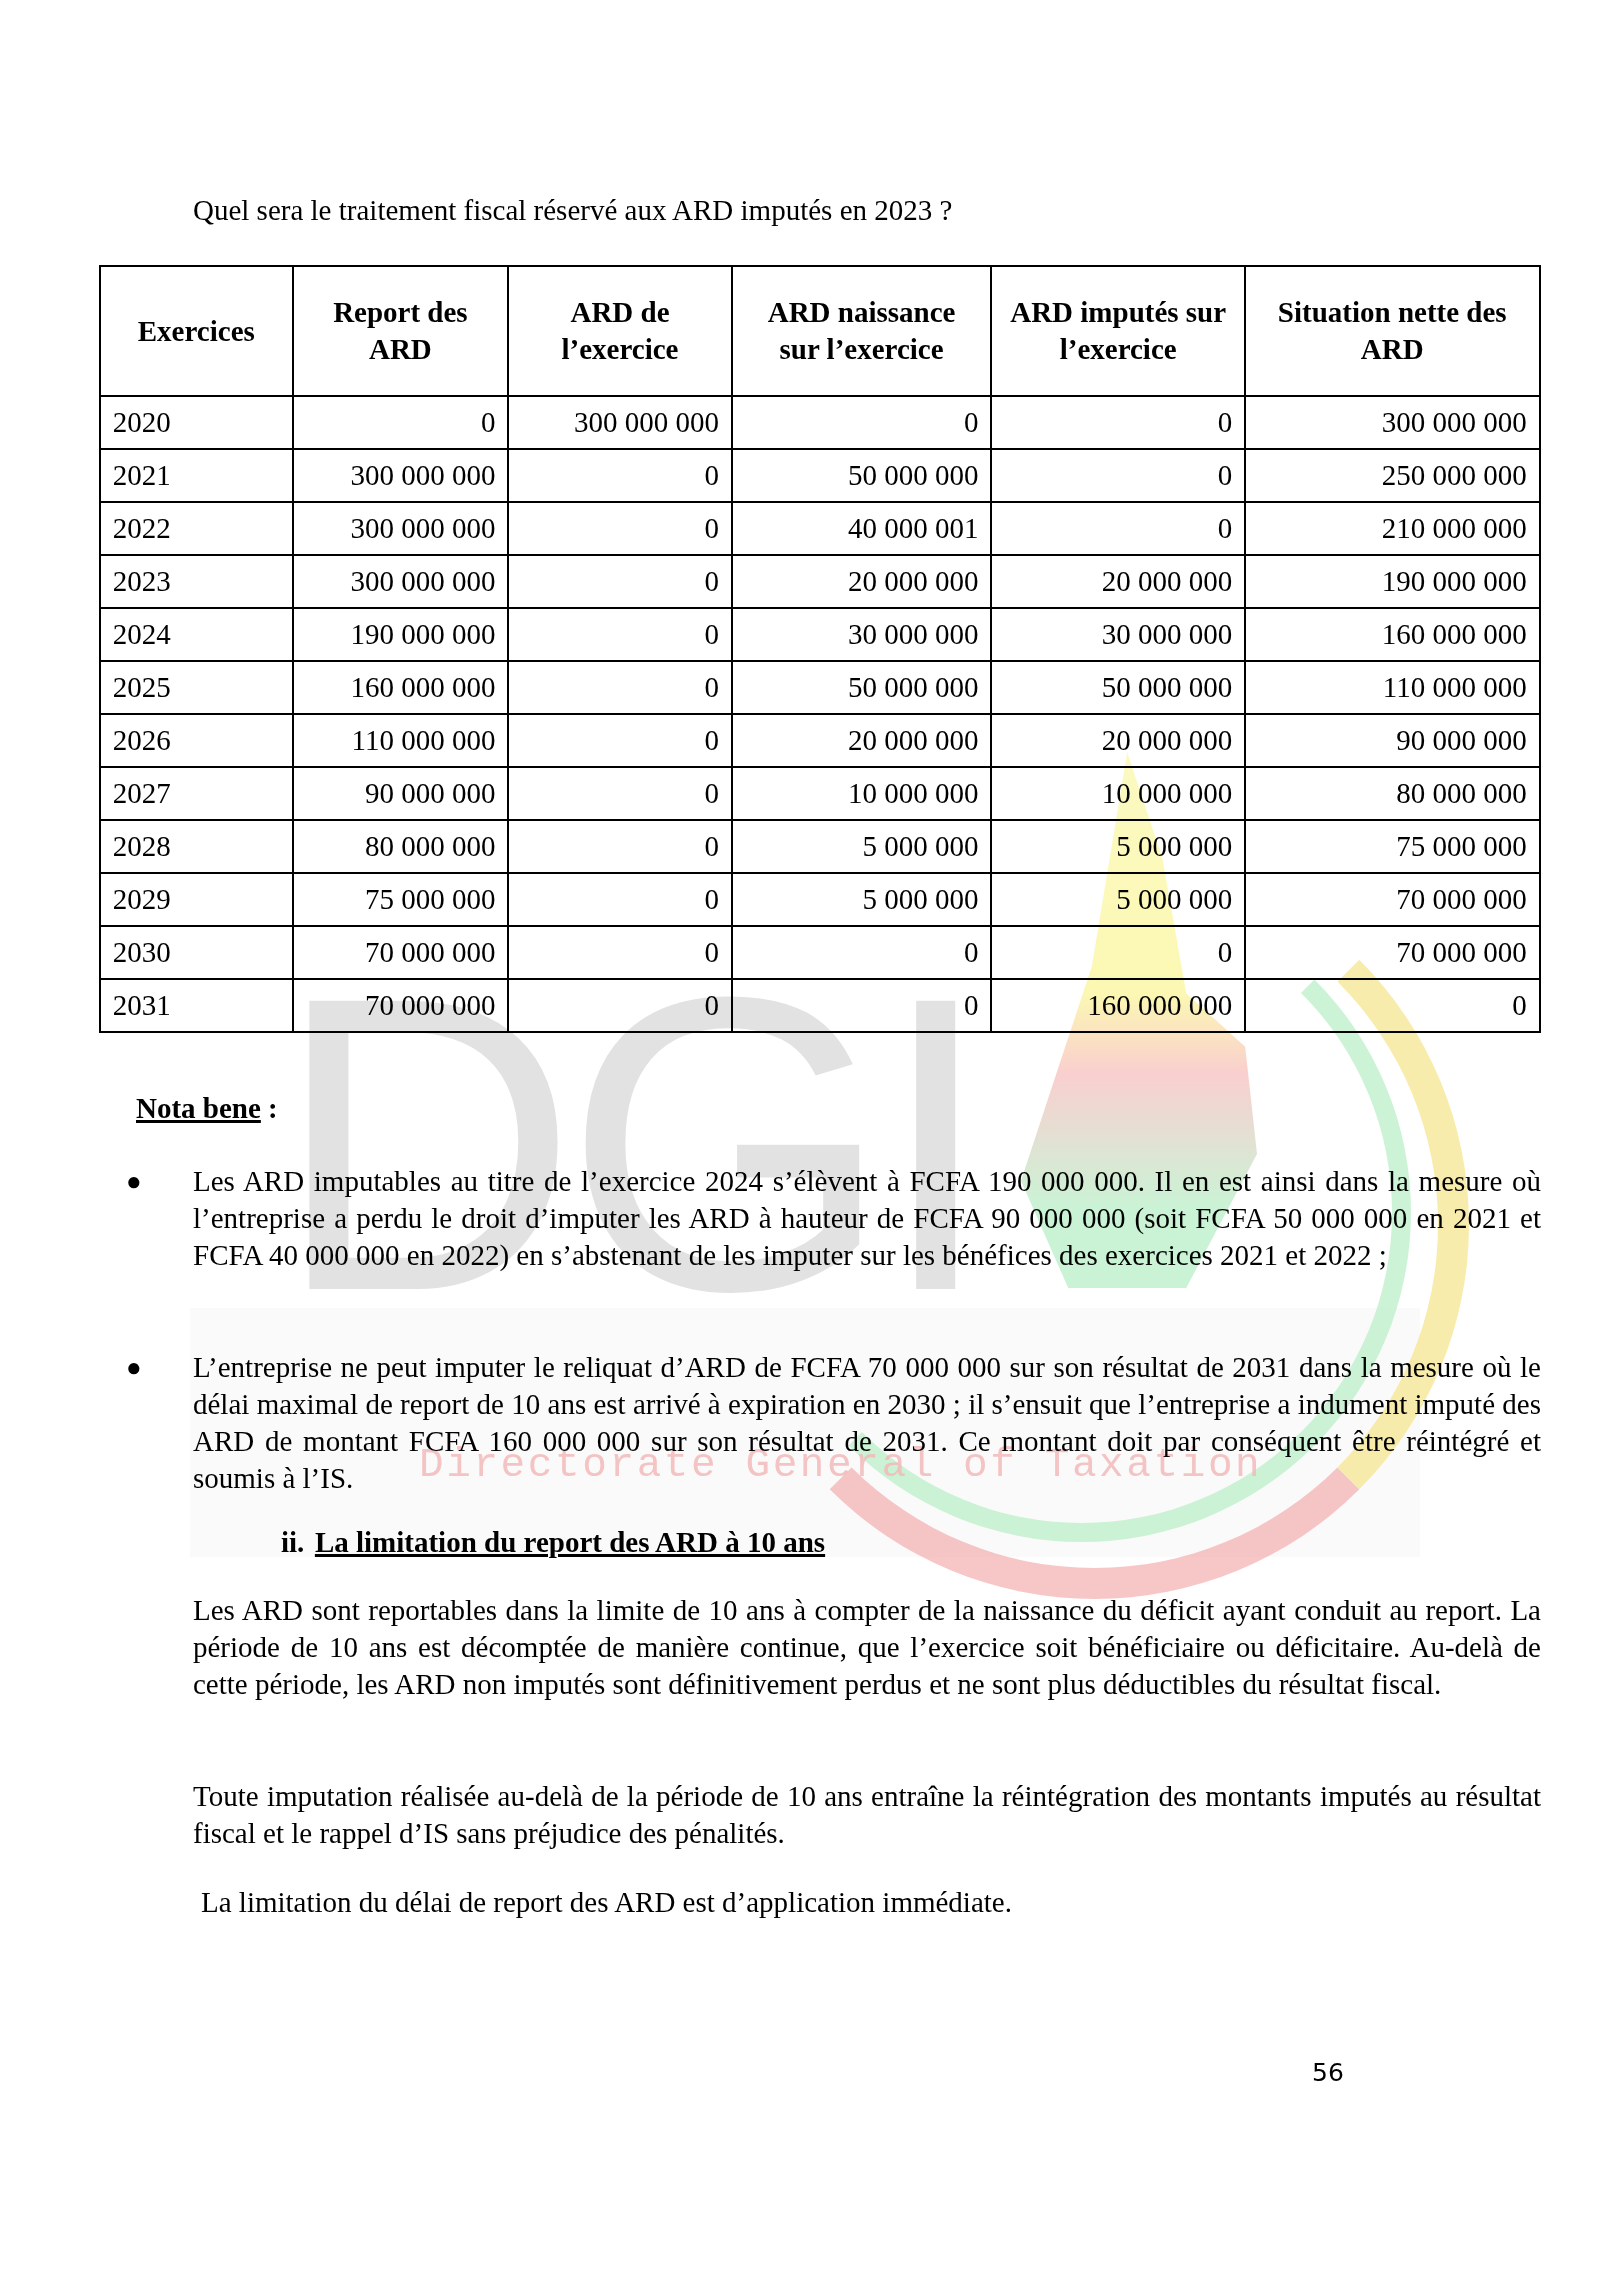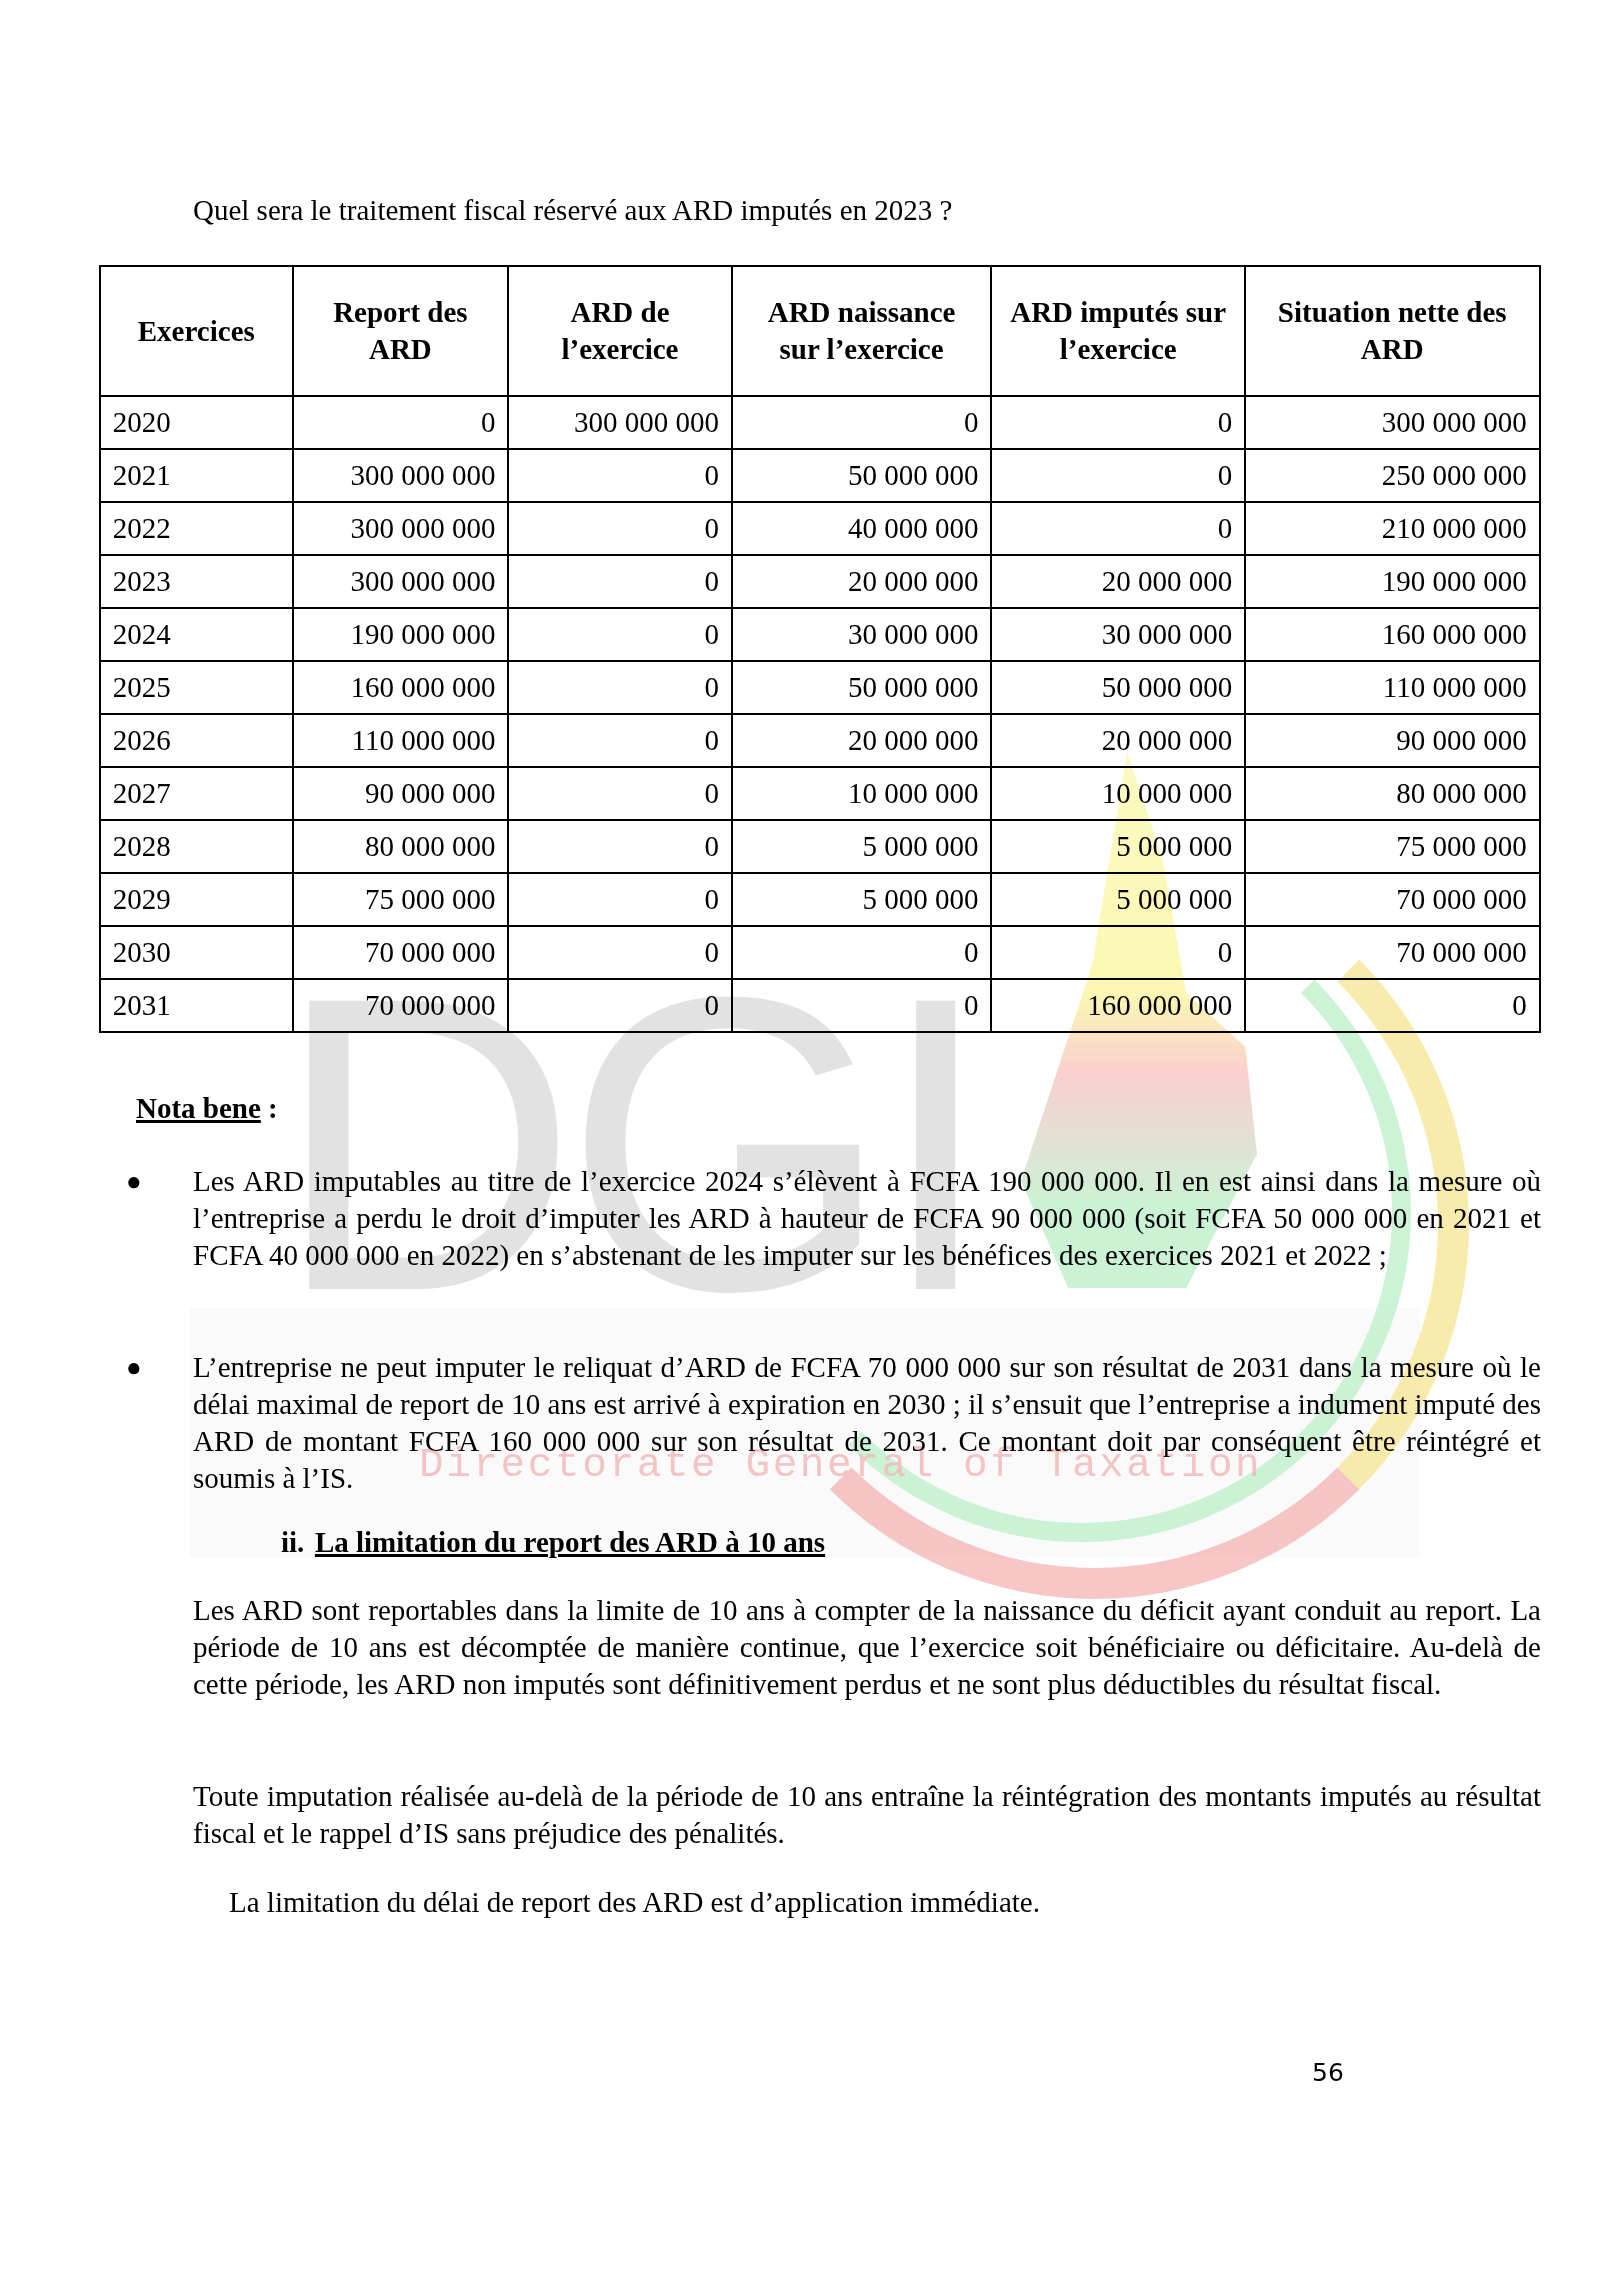--- a/index.html
+++ b/index.html
@@ -29,21 +29,21 @@
   .nota u { text-decoration:underline; text-decoration-thickness:2.6px; }
   .bullet { position:absolute; left:193px; width:1348px; font-size:29px; line-height:37px; text-align:justify; }
   .bullet-dot { position:absolute; left:-67px; top:0; font-size:26px; }
   .b1 { top:1163px; }
   .b2 { top:1349px; }
   .subhead { position:absolute; left:281px; top:1526px; font-size:29px; font-weight:bold; }
   .subhead .u { text-decoration:underline; text-decoration-thickness:2.6px; margin-left:10.5px;margin-top:24px; }
   .para { position:absolute; left:193px; width:1348px; font-size:29px; line-height:37px; text-align:justify; }
   .p1 { top:1592px; }
   .p2 { top:1778px; }
-  .p3 { top:1884px; left:201px;margin-left:28px; }
+  .p3 { top:1884px; left:201px; }
   .pagenum { position:absolute; left:1312px; top:2058px; font-family:"DejaVu Sans", sans-serif; font-size:25px; }
 </style>
 </head>
 <body>
 
 <div class="wm wm-band"></div>
 <div class="wm wm-map"></div>
 <div class="wm wm-arc2"></div>
 <div class="wm wm-arc"></div>
 <div class="wm wm-letters">DGI</div>
@@ -76,21 +76,21 @@
         <td>300 000 000</td>
         <td>0</td>
         <td>50 000 000</td>
         <td>0</td>
         <td>250 000 000</td>
       </tr>
       <tr>
         <td class="year">2022</td>
         <td>300 000 000</td>
         <td>0</td>
-        <td>40 000 000</td>
+        <td>40 000 001</td>
         <td>0</td>
         <td>210 000 000</td>
       </tr>
       <tr>
         <td class="year">2023</td>
         <td>300 000 000</td>
         <td>0</td>
         <td>20 000 000</td>
         <td>20 000 000</td>
         <td>190 000 000</td>

